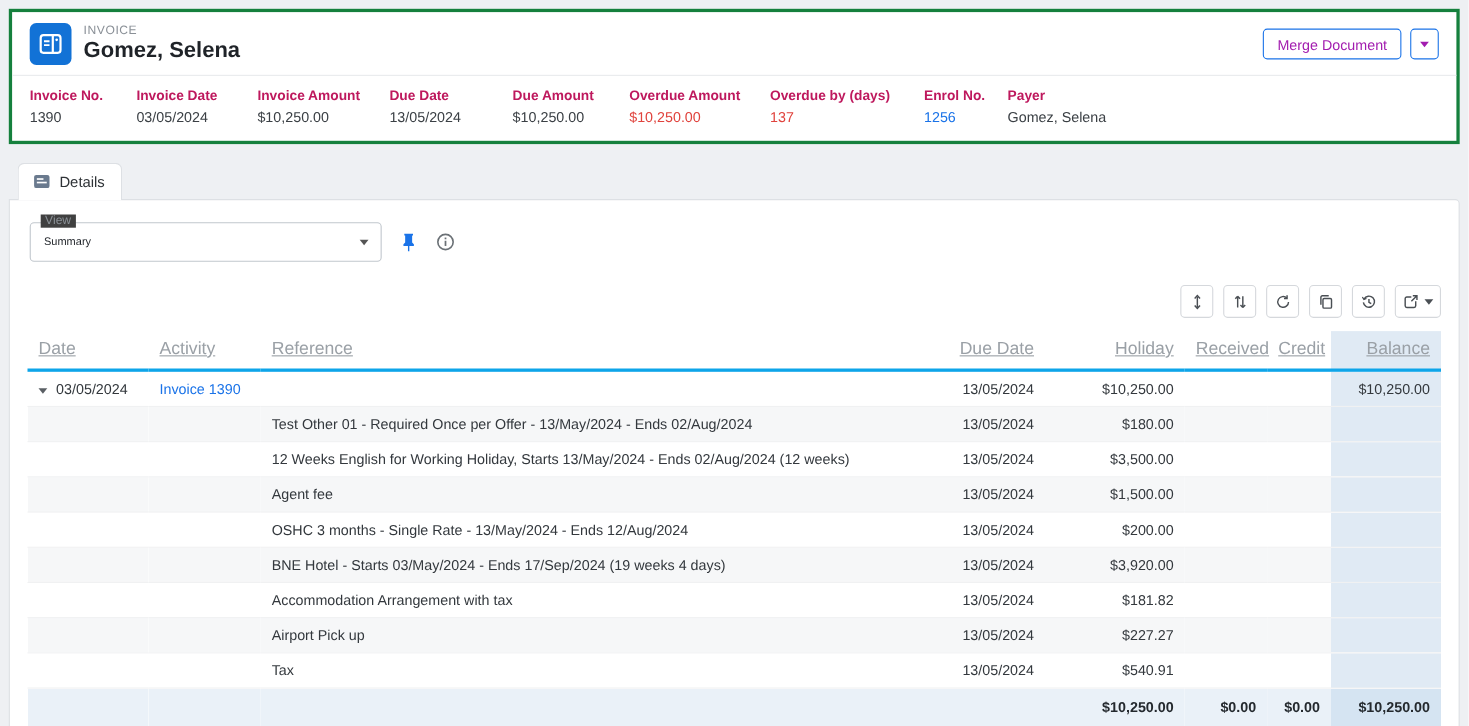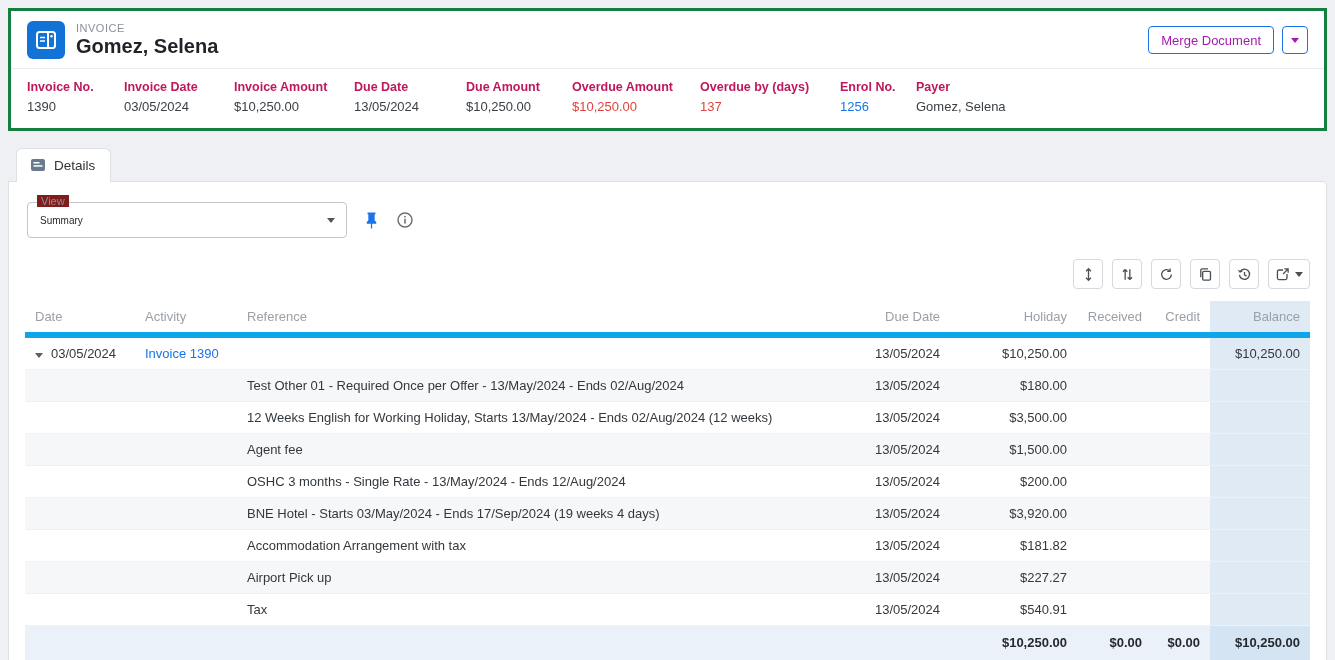--- a/index.html
+++ b/index.html
@@ -62,41 +62,41 @@
     padding: 20px 16px 14px 16px; position: relative; min-height: 473px;
   }
 
   
   .view-row { display: flex; align-items: center; gap: 15px; padding-left: 2px; }
   .mui-select {
     position: relative; width: 320px; height: 36px; border: 1px solid #c1c7cd; border-radius: 4px;
     display: flex; align-items: center; padding: 0 30px 0 12px; cursor: pointer; background: #fff;
   }
   .mui-select .flabel {
-    position: absolute; top: -8px; left: 9px; background: #7f1d1d; padding: 0 4px;
+    position: absolute; top: -8px; left: 9px; background: #404040; padding: 0 4px;
     font-size: 11px; color: #8b9197;
   }
   .mui-select .value { font-size: 10px; color: #1f2328; }
   .mui-select .caret { position: absolute; right: 11px; color: #555; }
   .icon-btn { background: none; border: none; cursor: pointer; display: inline-flex; align-items: center; }
 
   
   .toolbar { display: flex; justify-content: flex-end; gap: 9px; margin: 21px 0 12px 0; }
   .tool-btn {
     min-width: 30px; height: 30px; border: 1px solid #d5d8dc; background: #fff; border-radius: 4px;
     display: inline-flex; align-items: center; justify-content: center; gap: 5px;
     color: #4a4f54; cursor: pointer; padding: 0 6px;
   }
   .tool-btn svg { display: block; }
 
   
   table.grid { width: 100%; border-collapse: collapse; table-layout: fixed; }
   .grid th {
     font-weight: 400; color: #9aa0a6; text-align: left; padding: 8px 10px;
-    border-bottom: 6px solid #0ea5e9; font-size: 13px; white-space: nowrap;
+    border-bottom: 3px solid #0ea5e9; font-size: 16px; white-space: nowrap; text-decoration: underline;
   }
   .grid td {
     padding: 8px 10px; border-bottom: 1px solid #f0f1f2; color: #33383d; font-size: 13px;
     white-space: nowrap; overflow: hidden; text-overflow: ellipsis;
   }
   .grid .num { text-align: right; }
   .grid .col-balance { background: #e0eaf4; }
   .grid tbody tr.item:nth-child(even) { background: #f6f7f8; }
   .grid tbody tr.item:nth-child(even) .col-balance { background: #e0eaf4; }
   .row-total td { background: #eaf1f8; border-top: 1px solid #d9e2ec; border-bottom: none; font-weight: 700; color: #24292e; padding-top: 9px; padding-bottom: 10px; }

